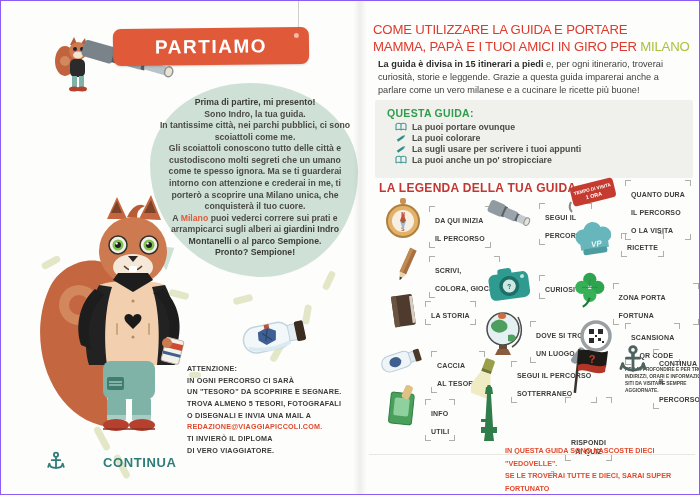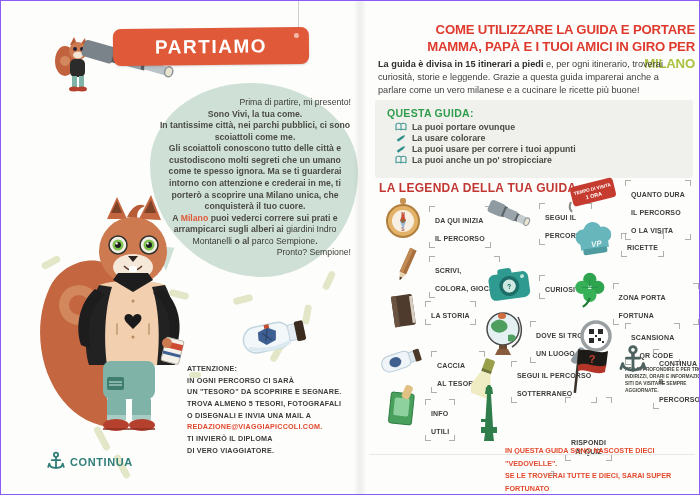--- a/index.html
+++ b/index.html
@@ -20,34 +20,34 @@
   #banner .txt{color:#fff;font-weight:800;font-size:19px;letter-spacing:1.5px;}
   #banner .hole{position:absolute;right:10px;top:6px;width:5px;height:5px;border-radius:50%;background:#f4b9a8;}
 
   #bubble{left:149px;top:82px;width:208px;height:194px;background:#cfe1d7;
           border-radius:48% 52% 46% 54% / 42% 46% 54% 58%;}
   #bubble-tail{left:146px;top:242px;width:0;height:0;border-right:24px solid #cfe1d7;
           border-top:6px solid transparent;border-bottom:18px solid transparent;transform:rotate(20deg);}
   #bubble-text{left:158px;top:96px;width:192px;text-align:center;font-size:8.7px;line-height:1.33;
           color:#4b4b44;font-weight:600;}
   #bubble-text .blk{display:block;}
-  #bubble-text b{font-weight:400;color:#3b3b35;text-align:right;}
+  #bubble-text b{font-weight:700;color:#3b3b35;}
   .milano-orange{color:#e05a3a;font-weight:800;}
 
   .dash{position:absolute;width:20px;height:7px;border-radius:4px;background:#e3e7c8;}
 
   #attn{left:186px;top:362px;width:166px;font-size:7.2px;font-weight:700;color:#3b3b3b;
         line-height:1.62;letter-spacing:.2px;}
   #attn .email{color:#e0492f;}
 
   #continua-left{left:46px;top:450px;display:flex;align-items:center;gap:5px;}
-  #continua-left .txt{font-size:11px;font-weight:800;color:#2e7d78;letter-spacing:.6px;}
+  #continua-left .txt{font-size:13px;font-weight:800;color:#2e7d78;letter-spacing:.6px;margin-left:33px;}
 
   
-  #title{left:372px;top:20px;width:322px;text-align:right;color:#de3a2e;font-weight:700;
+  #title{left:372px;top:20px;width:322px;text-align:left;color:#de3a2e;font-weight:400;
          font-size:13.2px;line-height:1.3;letter-spacing:-.2px;}
   .milano-green{color:#a9c23f;}
   #intro{left:377px;top:57px;width:312px;font-size:9.2px;line-height:1.4;color:#3f3f3f;}
   #intro b{color:#2f2f2f;}
 
   #guide-box{left:374px;top:99px;width:318px;height:78px;background:#f0f0ec;border-radius:2px;
              box-sizing:border-box;padding:7px 12px;}
   #guide-box h3{margin:0 0 3px 0;font-size:10.5px;font-weight:800;color:#2f9e4c;letter-spacing:.3px;}
   .g-item{display:flex;align-items:center;gap:5px;margin-top:1px;padding-left:8px;}
   .g-item .txt{font-size:8.8px;font-weight:700;color:#4c4c44;}
@@ -104,21 +104,21 @@
   <div id="banner-string" class="abs"></div>
   <div id="banner" class="abs">
     <span class="txt">PARTIAMO</span>
     <span class="hole"></span>
   </div>
 
   <div id="bubble" class="abs"></div>
   <div id="bubble-tail" class="abs"></div>
   <div id="bubble-text" class="abs">
     <b class="blk">Prima di partire, mi presento!</b>
-    <span class="blk">Sono Vivi, la tua come.</span>
+    <span class="blk">Sono Indro, la tua guida.</span>
     <span class="blk">In tantissime città, nei parchi pubblici, ci sono scoiattoli come me.</span>
     <span class="blk">Gli scoiattoli conoscono tutto delle città e custodiscono molti segreti che un umano come te spesso ignora. Ma se ti guarderai intorno con attenzione e crederai in me, ti porterò a scoprire una Milano unica, che conquisterà il tuo cuore.</span>
     <span class="blk"><span>A </span><span class="milano-orange">Milano</span><span> puoi vederci correre sui prati e arrampicarci sugli alberi ai </span><b>giardini Indro Montanelli</b><span> o al </span><b>parco Sempione</b><span>.</span></span>
     <b class="blk">Pronto? Sempione!</b>
   </div>
 
   <div>
     <div class="dash" style="left:318px;top:276px;transform:rotate(-65deg);"></div>
     <div class="dash" style="left:296px;top:310px;transform:rotate(-80deg);"></div>
     <div class="dash" style="left:266px;top:348px;transform:rotate(-60deg);"></div>
@@ -236,30 +236,30 @@
       </svg>
       <span class="txt">La puoi portare ovunque</span>
     </div>
     <div class="g-item">
       <svg width="12" height="10" viewBox="0 0 12 10">
         <g transform="rotate(-35 6 5)">
             <rect x="1.5" y="4" width="7" height="2.4" fill="#2e8f8a"></rect>
             <polygon points="8.5,4 11,5.2 8.5,6.4" fill="#2e8f8a"></polygon>
           </g>
       </svg>
-      <span class="txt">La usare colorare</span>
+      <span class="txt">La puoi colorare</span>
     </div>
     <div class="g-item">
       <svg width="12" height="10" viewBox="0 0 12 10">
         <g transform="rotate(-35 6 5)">
             <rect x="1.5" y="4" width="7" height="2.4" fill="#2e8f8a"></rect>
             <polygon points="8.5,4 11,5.2 8.5,6.4" fill="#2e8f8a"></polygon>
           </g>
       </svg>
-      <span class="txt">La puoi usare per correre i tuoi appunti</span>
+      <span class="txt">La sugli usare per scrivere i tuoi appunti</span>
     </div>
     <div class="g-item">
       <svg width="12" height="10" viewBox="0 0 12 10">
         <path d="M1,2 C3,1 5,1 6,2 C7,1 9,1 11,2 V8 C9,7 7,7 6,8 C5,7 3,7 1,8 Z M6,2 V8" fill="none" stroke="#2e8f8a" stroke-width="1"></path>
       </svg>
       <span class="txt">La puoi anche un po' stropicciare</span>
     </div>
   </div>
 
   <div id="legend-title" class="abs">LA LEGENDA DELLA TUA GUIDA</div>

